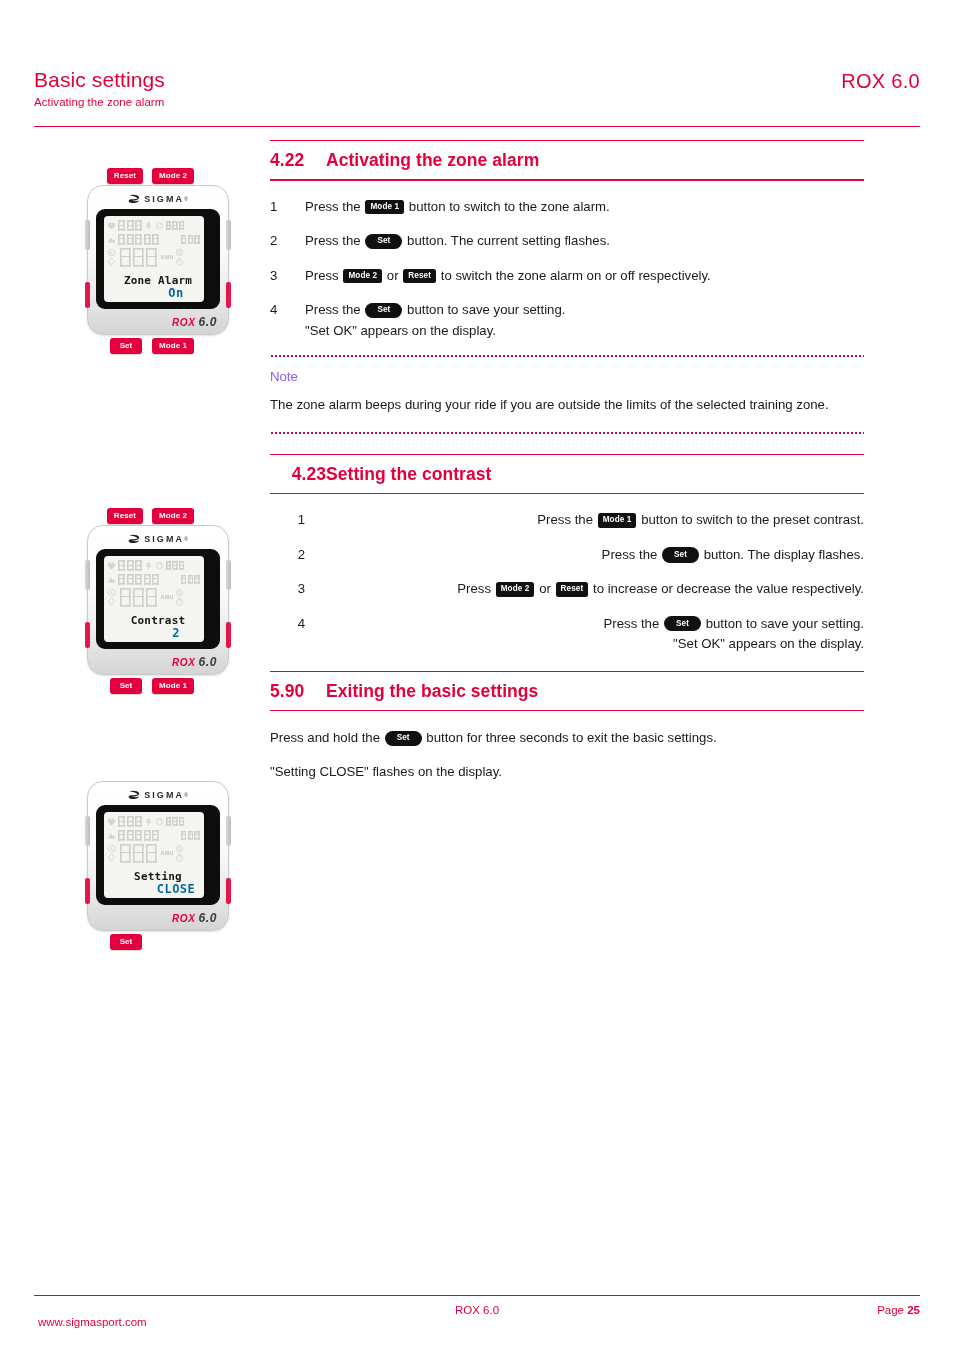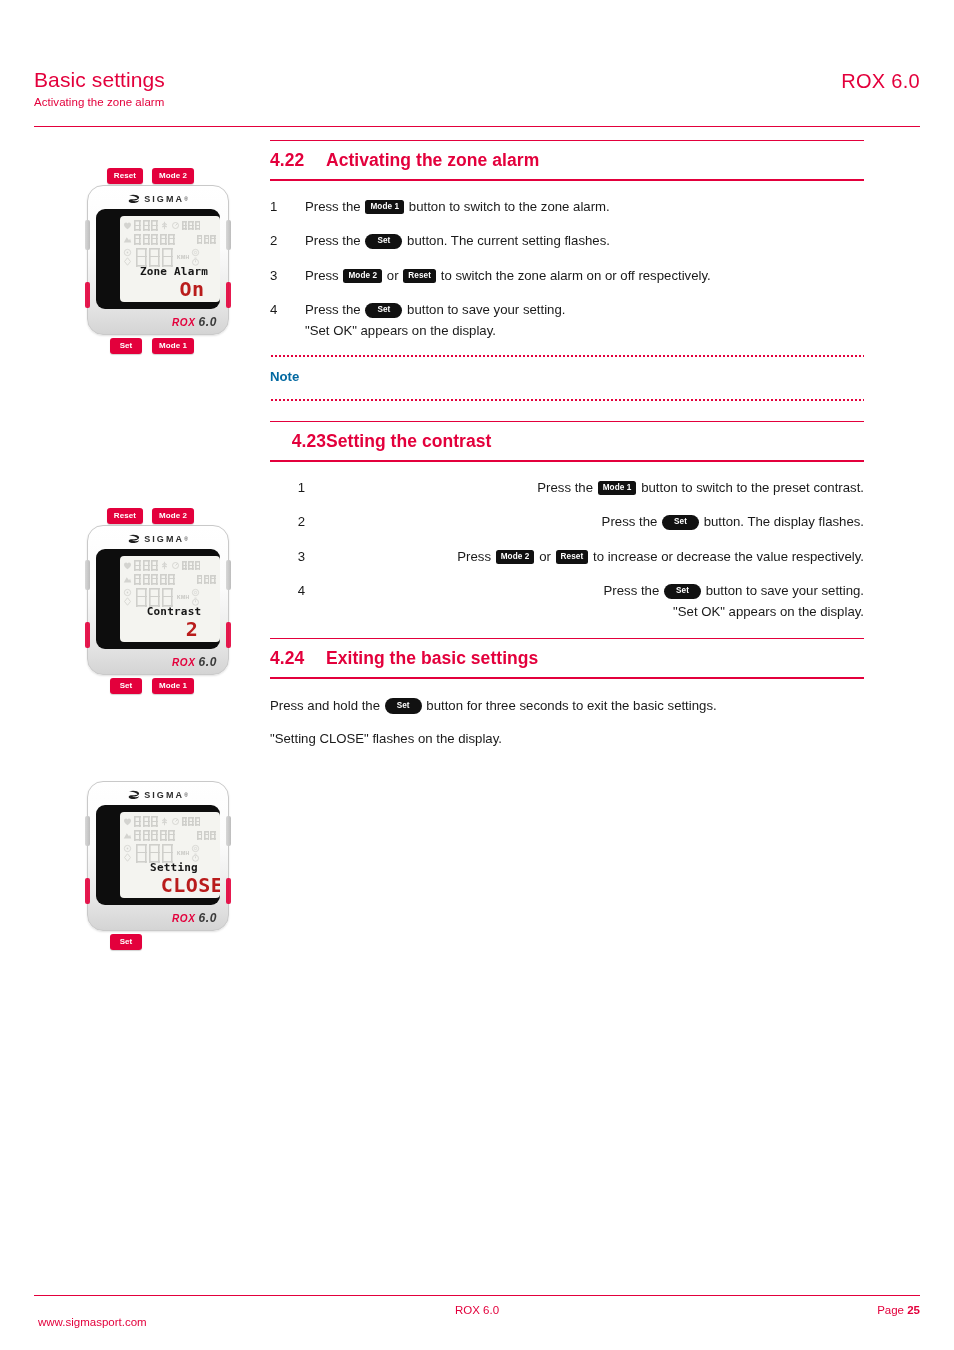--- a/index.html
+++ b/index.html
@@ -159,22 +159,22 @@
   
   .dotted {
     width: 100%;
     height: 2px;
     background-image: radial-gradient(circle, #e3003c 0.8px, transparent 0.9px);
     background-size: 4px 2px;
     background-repeat: repeat-x;
   }
   .note-wrap { padding: 12px 0 4px 0; }
   .note-title {
-    color: #0369a1;
-    font-weight: 700;
+    color: #8b5cf6;
+    font-weight: 400;
     font-size: 13.2px;
     margin-bottom: 11px;
   }
   .note-text {
     font-size: 13.2px;
     line-height: 1.55;
     color: #1a1a1a;
     margin-bottom: 12px;
   }
 
@@ -268,21 +268,21 @@
     left: 8px;
     top: 23px;
     width: 124px;
     height: 100px;
     background: #0d0d0d;
     border-radius: 9px;
     padding: 0;
   }
   .lcd {
     position: absolute;
-    left: 24px;
+    left: 8px;
     top: 7px;
     width: 100px;
     height: 86px;
     background: #f4f4f0;
     border-radius: 4px;
     overflow: hidden;
   }
 
   
   .lcd-ghost {
@@ -326,23 +326,23 @@
   .lcd-line1 {
     font-family: "DejaVu Sans Mono", monospace;
     font-size: 11px;
     font-weight: 700;
     color: #171717;
     letter-spacing: 0.2px;
     line-height: 1.05;
   }
   .lcd-line2 {
     font-family: "DejaVu Sans Mono", monospace;
-    font-size: 20px;
+    font-size: 12px;
     font-weight: 700;
-    color: #b91c1c;
+    color: #0369a1;
     letter-spacing: 0.5px;
     line-height: 1.05;
     margin-top: 1px;
     margin-left: 36px;
   }
 
   .model {
     position: absolute;
     right: 11px;
     bottom: 5px;
@@ -680,20 +680,21 @@
           <span class="step-num">4</span>
           <span class="step-body"><span>Press the </span><span class="chip pill">Set</span><span> button to save your setting.</span><span class="l2">"Set OK" appears on the display.</span></span>
         </div>
       </div>
     </div>
 
     <div style="margin-top:6px;">
       <div class="dotted"></div>
       <div class="note-wrap">
         <div class="note-title">Note</div>
+        <div class="note-text">The zone alarm beeps during your ride if you are outside the limits of the selected training zone.</div>
       </div>
       <div class="dotted"></div>
     </div>
 
     <div class="section" style="margin-top:20px;text-align:right;">
       <div class="sec-rule-top"></div>
       <div class="sec-head">
         <span class="sec-num">4.23</span>
         <span>Setting the contrast</span>
       </div>
@@ -715,21 +716,21 @@
         <div class="step">
           <span class="step-num">4</span>
           <span class="step-body"><span>Press the </span><span class="chip pill">Set</span><span> button to save your setting.</span><span class="l2">"Set OK" appears on the display.</span></span>
         </div>
       </div>
     </div>
 
     <div class="section" style="margin-top:16px;">
       <div class="sec-rule-top"></div>
       <div class="sec-head">
-        <span class="sec-num">4.24</span>
+        <span class="sec-num">5.90</span>
         <span>Exiting the basic settings</span>
       </div>
       <div class="sec-rule-bot"></div>
 
       <div style="margin-top:17px;">
         <div class="para"><span>Press and hold the </span><span class="chip pill">Set</span><span> button for three seconds to exit the basic settings.</span></div>
         <div class="para">"Setting CLOSE" flashes on the display.</div>
       </div>
     </div>
 

